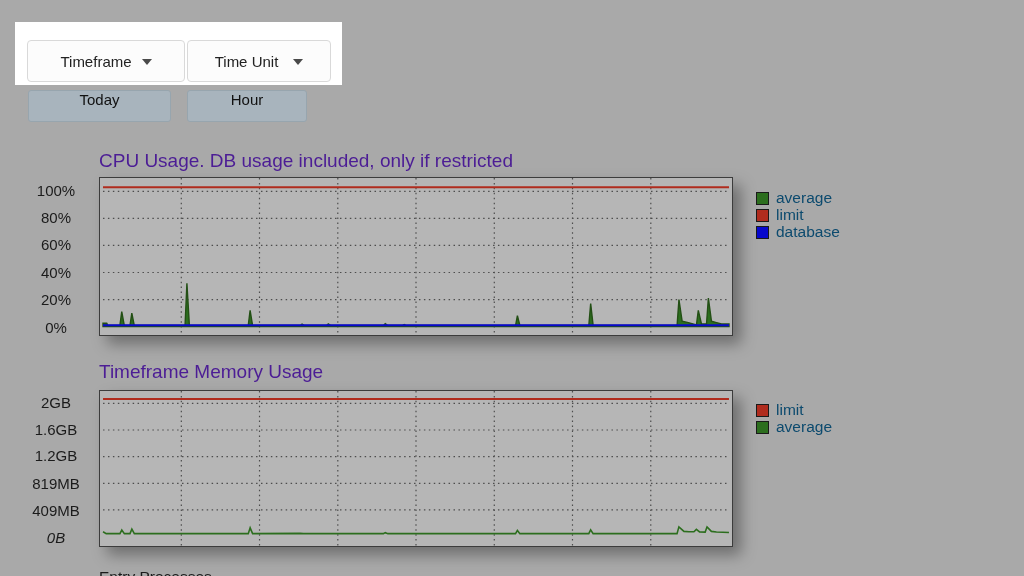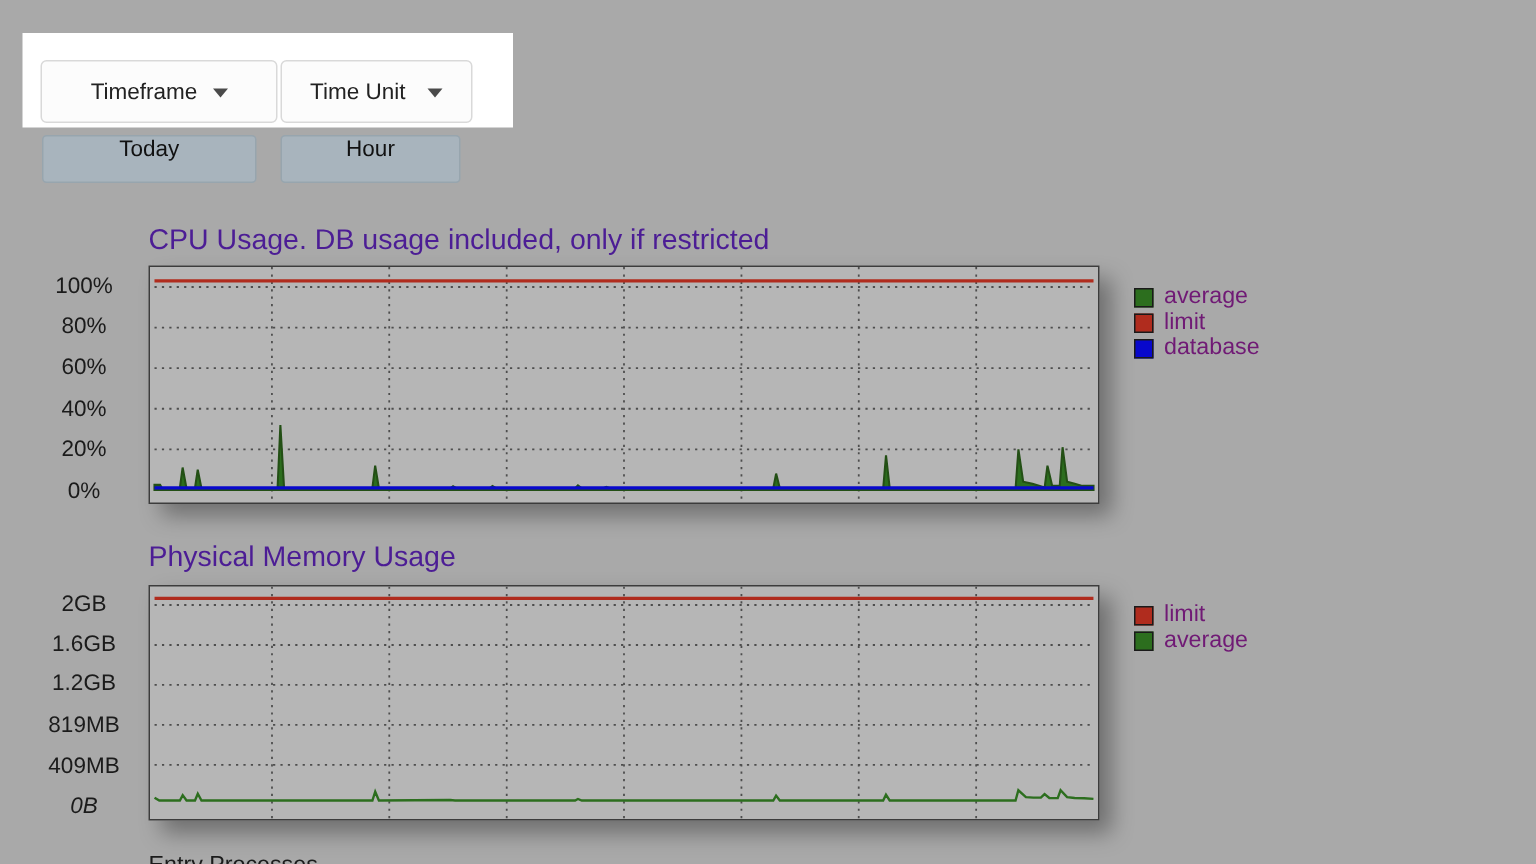--- a/index.html
+++ b/index.html
@@ -15,21 +15,21 @@
     position:absolute; left:15px; top:22px; width:327px; height:63px;
     background:#ffffff;
   }
   .dd-btn {
     position:absolute; height:42px; background:#fcfcfc;
     border:1px solid #d9d9d9; border-radius:4px;
     display:flex; align-items:center; justify-content:center; gap:10px;
     font-size:15px; color:#222; cursor:pointer;
   }
   #dd-timeframe { left:27px; top:40px; width:158px; }
-  #dd-timeunit  { left:187px; top:40px; width:128px;gap:15px; }
+  #dd-timeunit  { left:187px; top:40px; width:144px;gap:15px; }
   .caret {
     width:0; height:0; border-left:5px solid transparent;
     border-right:5px solid transparent; border-top:6px solid #4a4a4a;
     margin-top:2px;
   }
   .val-btn {
     position:absolute; height:32px; background:#a8b4bd;
     border:1px solid #97a5ae; border-radius:3px;
     display:flex; align-items:flex-start; justify-content:center;
     font-size:15px; color:#111; cursor:pointer;
@@ -53,21 +53,21 @@
   #chart1 .plot { top:29px; }
   .ytick {
     position:absolute; left:0; width:72px; text-align:center;
     font-size:15px; color:#1b1b1b; line-height:20px;
   }
   .legend { position:absolute; left:736px; }
   #chart0 .legend { top:41px; }
   #chart1 .legend { top:42px; }
   .legend-row { display:flex; align-items:center; gap:7px; margin-bottom:3px; }
   .swatch { width:13px; height:13px; border:1.5px solid #1a1a1a; flex:none; }
-  .legend-label { font-size:15.5px; color:#701a75; line-height:14px; }
+  .legend-label { font-size:15.5px; color:#0c4a6e; line-height:14px; }
   .grid { stroke:#4d4d4d; stroke-width:1.2; stroke-dasharray:1.5 3.5; }
   #next-title { position:absolute; left:99px; top:568px; font-size:15.5px; color:#1b1b1b; }
 </style>
 </head>
 <body>
 
 <div class="spotlight"></div>
 
 <div class="dd-btn" id="dd-timeframe">
   <span>Timeframe</span>
@@ -124,21 +124,21 @@
         <span class="legend-label">limit</span>
       </div>
       <div class="legend-row">
         <span class="swatch" style="background: rgb(8, 8, 204);"></span>
         <span class="legend-label">database</span>
       </div>
     </div>
 </div>
 
 <div class="chart" id="chart1">
-  <div class="chart-title">Physical Memory Usage</div>
+  <div class="chart-title">Timeframe Memory Usage</div>
   <div class="ylabels">
       <div class="ytick" style="top: 31.5px;">2GB</div>
       <div class="ytick" style="top: 58.5264px;">1.6GB</div>
       <div class="ytick" style="top: 85.4868px;">1.2GB</div>
       <div class="ytick" style="top: 112.513px;">819MB</div>
       <div class="ytick" style="top: 139.54px;">409MB</div>
       <div class="ytick" style="top: 166.5px; font-style: italic;">0B</div>
     </div>
   <svg class="plot" width="634" height="157" viewBox="0 0 634 157">
       <line class="grid" x1="0" y1="12.5" x2="634" y2="12.5"></line>

